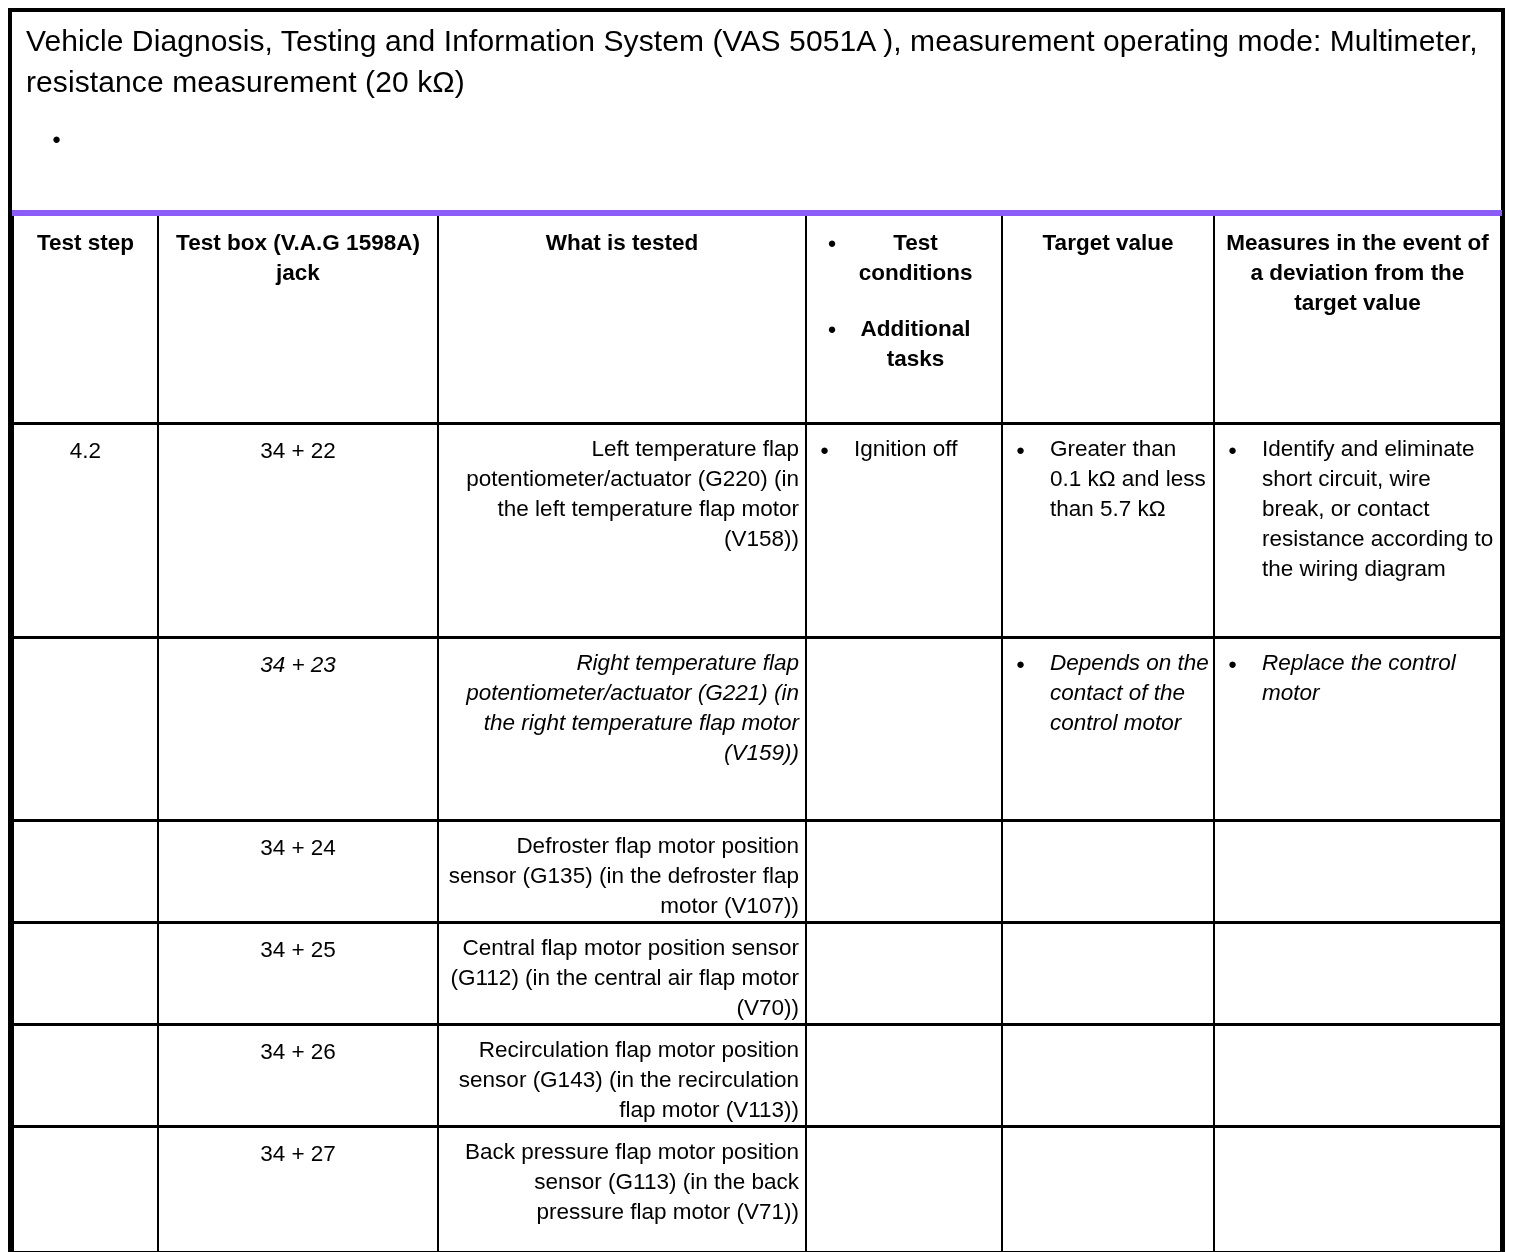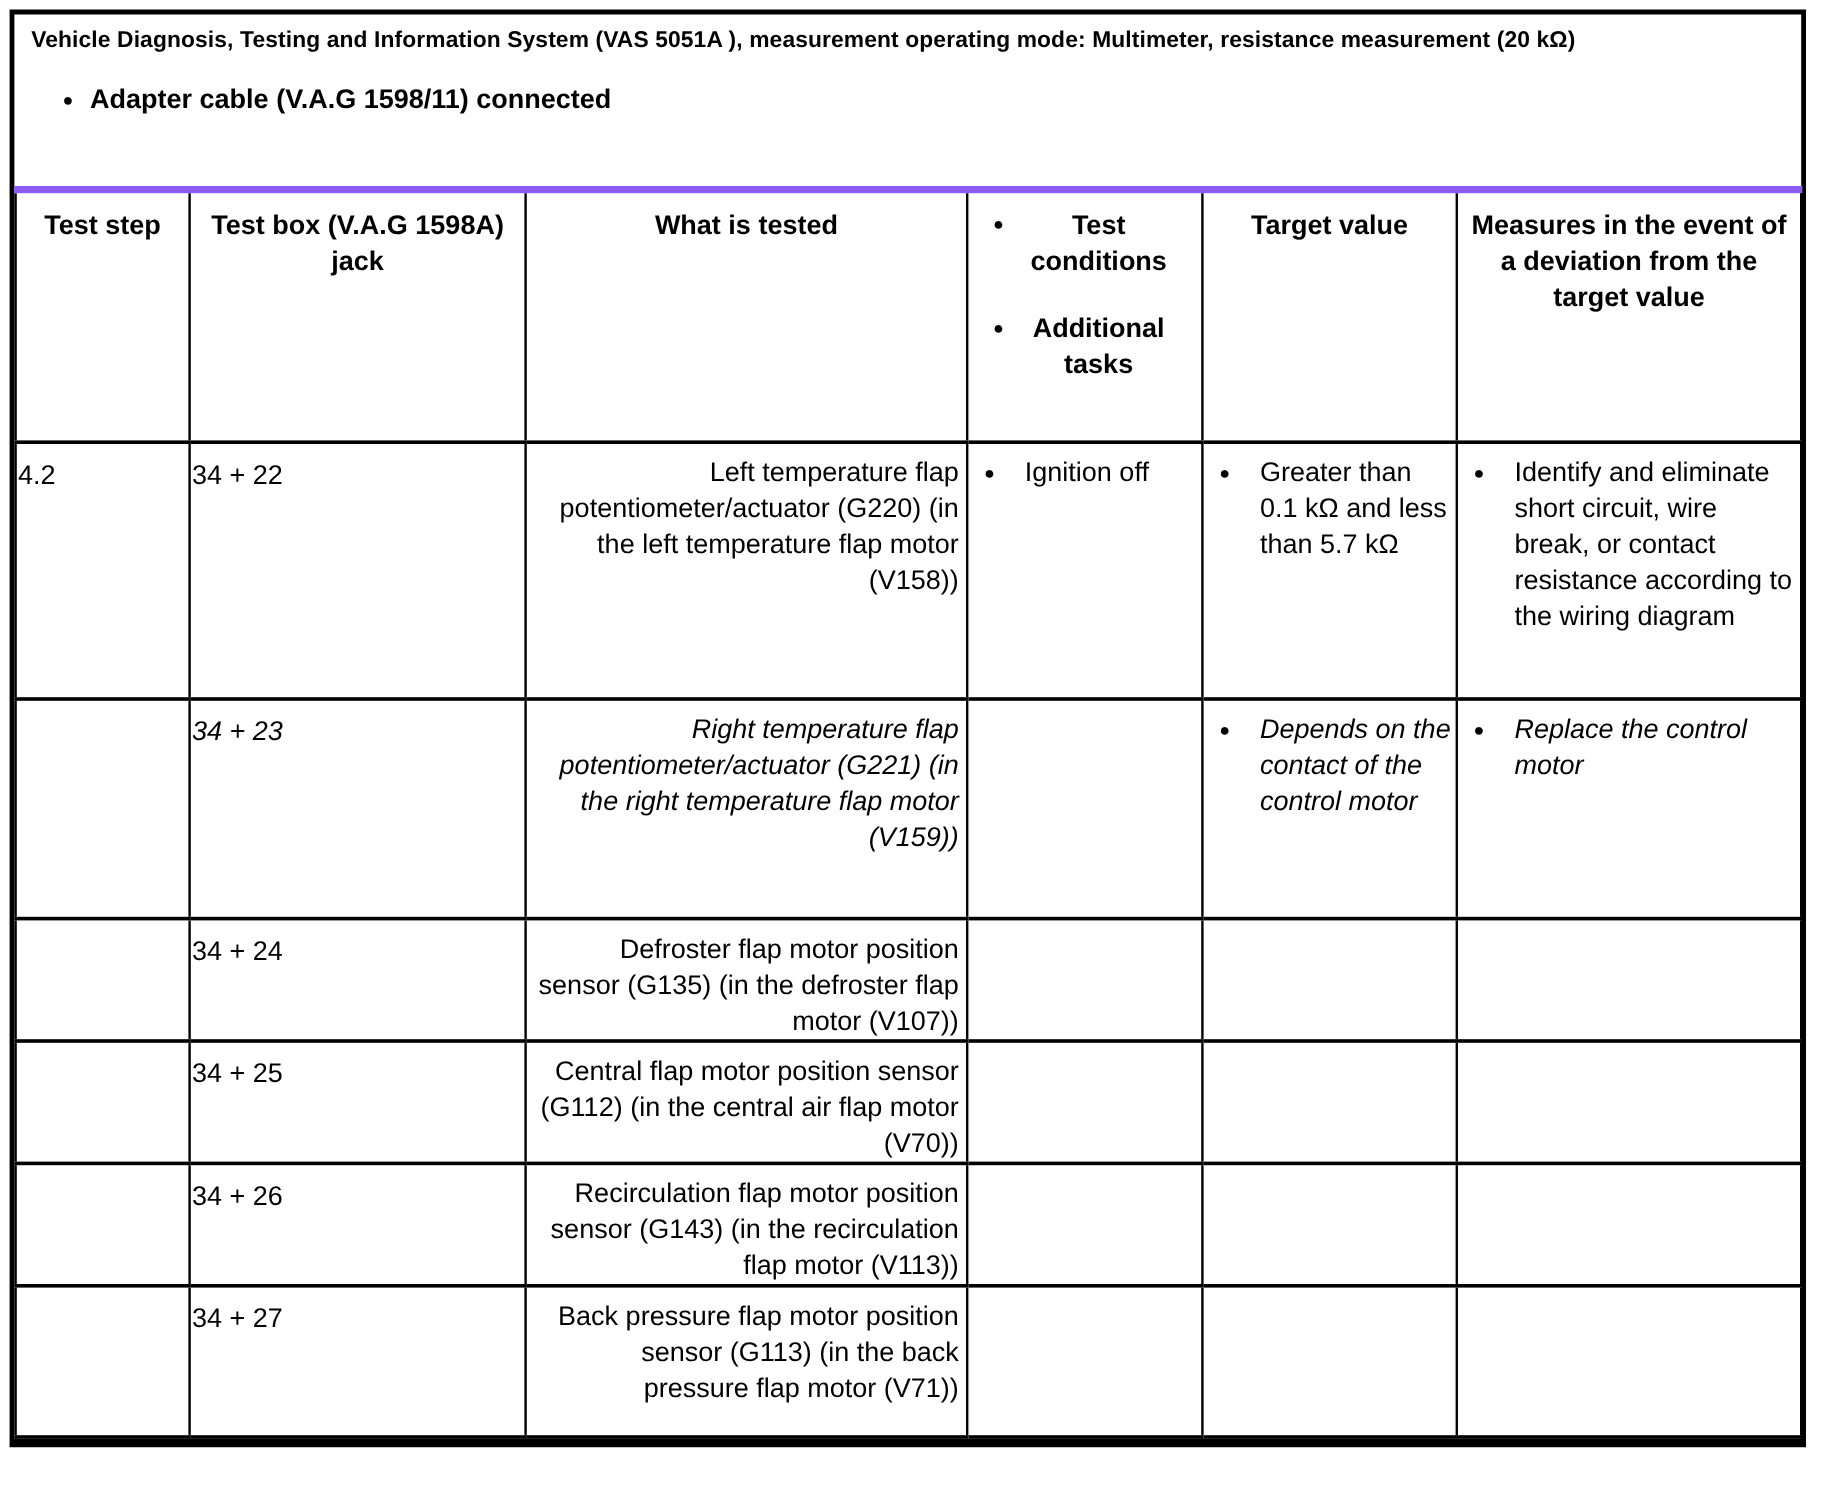--- a/index.html
+++ b/index.html
@@ -26,23 +26,23 @@
     box-sizing: border-box;
     border: 4px solid #000000;
     border-bottom-width: 7px;
     background: #ffffff;
   }
   .title-block {
     padding: 8px 18px 0 14px;
   }
   .doc-title {
     margin: 0;
-    font-size: 19px;
-    font-weight: bold;
-    line-height: 27px;
+    font-size: 30px;
+    font-weight: normal;
+    line-height: 41px;
     letter-spacing: 0.1px;
   }
   .intro {
     display: flex;
     align-items: flex-start;
     gap: 14px;
     margin: 22px 0 0 26px;
     font-size: 22.5px;
     font-weight: bold;
     line-height: 28px;
@@ -81,20 +81,21 @@
     display: flex;
     justify-content: center;
     align-items: flex-start;
     gap: 14px;
     margin-bottom: 26px;
   }
   .hdr-item .txt {
     max-width: 130px;
   }
   td.c-step, td.c-jack {
+    text-align: center;
     padding-top: 11px;
   }
   td.c-tested {
     text-align: right;
     padding: 9px 6px 0 9px;
   }
   td.c-cond, td.c-target, td.c-measures {
     padding: 9px 2px 0 13px;
   }
   .bullet-item {
@@ -113,21 +114,20 @@
 <body>
 
 <div class="canvas">
   <div class="frame">
 
     <div class="title-block">
       <h1 class="doc-title">Vehicle Diagnosis, Testing and Information System (VAS 5051A ), measurement operating mode: Multimeter, resistance measurement (20 kΩ)</h1>
 
       <div class="intro">
         <span class="bullet">●</span>
-        <span>Adapter cable (V.A.G 1598/11) connected</span>
       </div>
     </div>
 
     <table class="test-table">
       <colgroup>
         <col style="width:145px">
         <col style="width:280px">
         <col style="width:368px">
         <col style="width:196px">
         <col style="width:212px">

